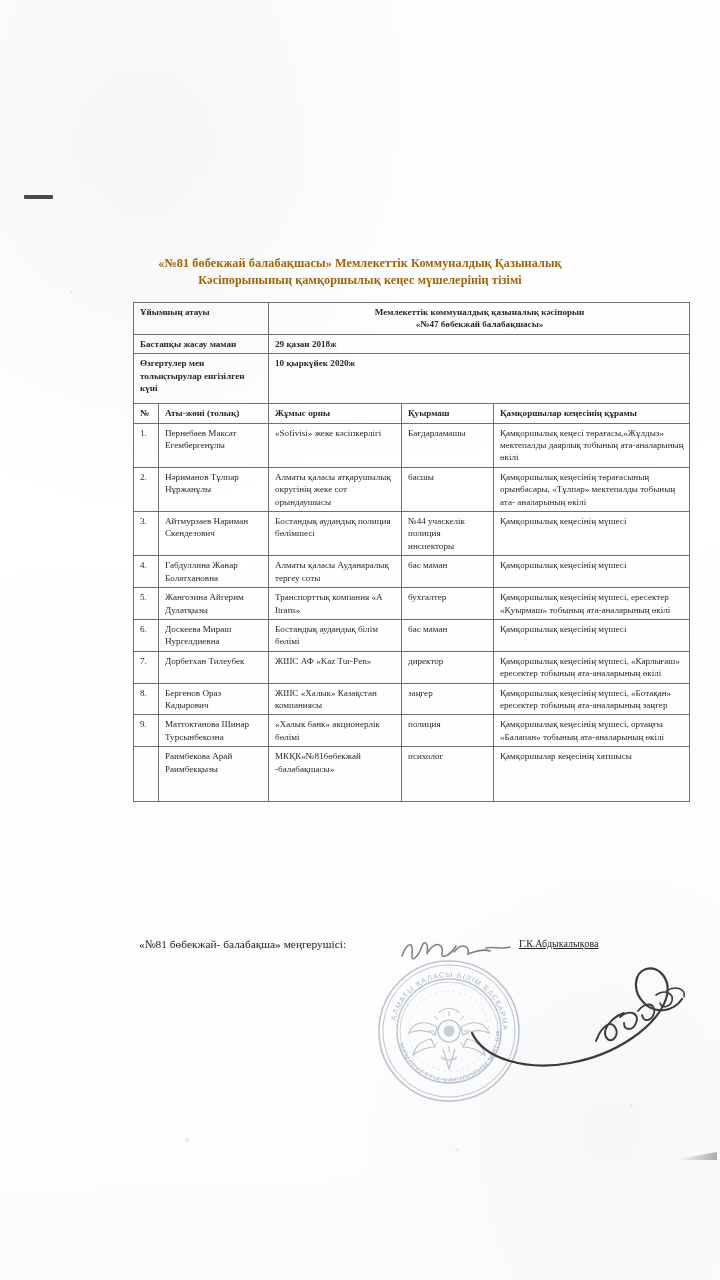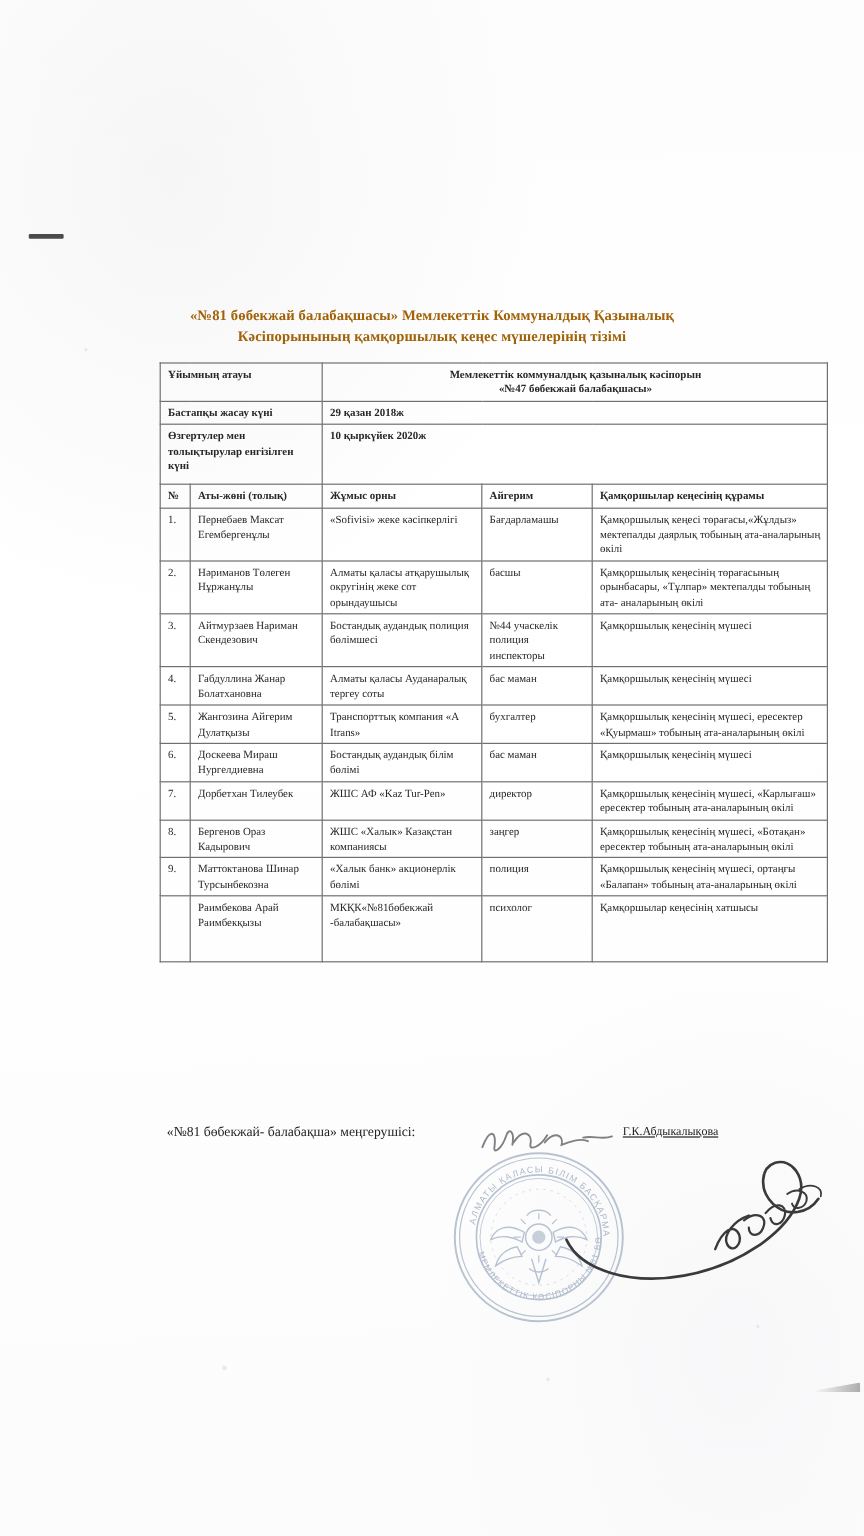--- a/index.html
+++ b/index.html
@@ -170,45 +170,45 @@
     </colgroup>
     <tbody>
       <tr>
         <td colspan="2" class="bold v-mid">Ұйымның атауы</td>
         <td colspan="3" class="org-val">
           <div>Мемлекеттік коммуналдық қазыналық кәсіпорын</div>
           <div>«№47 бөбекжай балабақшасы»</div>
         </td>
       </tr>
       <tr>
-        <td colspan="2" class="bold v-mid">Бастапқы жасау күні</td>
+        <td colspan="2" class="bold v-mid">Бастапқы жасау маман</td>
         <td colspan="3" class="bold">29 қазан 2018ж</td>
       </tr>
       <tr>
         <td colspan="2" class="bold" style="height:43px">Өзгертулер мен толықтырулар енгізілген күні</td>
         <td colspan="3" class="bold">10 қыркүйек 2020ж</td>
       </tr>
       <tr class="hdr">
         <td class="num-cell">№</td>
         <td class="name-cell">Аты-жөні (толық)</td>
         <td>Жұмыс орны</td>
-        <td>Айгерим</td>
+        <td>Қуырмаш</td>
         <td>Қамқоршылар кеңесінің құрамы</td>
       </tr>
 
       <tr>
         <td class="num-cell">1.</td>
         <td class="name-cell">Пернебаев Максат Егембергенұлы</td>
         <td>«Sofivisi» жеке кәсіпкерлігі</td>
         <td>Бағдарламашы</td>
         <td>Қамқоршылық кеңесі төрағасы,«Жұлдыз» мектепалды даярлық тобының ата-аналарының  өкілі</td>
       </tr>
       <tr>
         <td class="num-cell">2.</td>
-        <td class="name-cell">Нәриманов Төлеген Нұржанұлы</td>
+        <td class="name-cell">Нәриманов Тұлпар Нұржанұлы</td>
         <td>Алматы қаласы атқарушылық округінің жеке сот орындаушысы</td>
         <td class="v-mid">басшы</td>
         <td>Қамқоршылық кеңесінің төрағасының орынбасары, «Тұлпар» мектепалды тобының ата- аналарының өкілі</td>
       </tr>
       <tr>
         <td class="num-cell">3.</td>
         <td class="name-cell">Айтмурзаев Нариман Скендезович</td>
         <td>Бостандық аудандық полиция бөлімшесі</td>
         <td>№44 учаскелік полиция инспекторы</td>
         <td>Қамқоршылық кеңесінің мүшесі</td>
@@ -239,21 +239,21 @@
         <td class="name-cell">Дорбетхан Тилеубек</td>
         <td>ЖШС  АФ «Kaz Tur-Pen»</td>
         <td>директор</td>
         <td>Қамқоршылық кеңесінің мүшесі, «Карлығаш» ересектер тобының ата-аналарының өкілі</td>
       </tr>
       <tr>
         <td class="num-cell">8.</td>
         <td class="name-cell">Бергенов Ораз Кадырович</td>
         <td>ЖШС  «Халык» Казақстан компаниясы</td>
         <td>заңгер</td>
-        <td>Қамқоршылық  кеңесінің мүшесі, «Ботақан» ересектер тобының ата-аналарының өкілі</td>
+        <td>Қамқоршылық  кеңесінің мүшесі, «Ботақан» ересектер тобының ата-аналарының заңгер</td>
       </tr>
       <tr>
         <td class="num-cell">9.</td>
         <td class="name-cell">Маттоктанова Шинар Турсынбекозна</td>
         <td> «Халык банк» акционерлік бөлімі</td>
         <td>полиция</td>
         <td>Қамқоршылық кеңесінің мүшесі, ортаңғы «Балапан» тобының ата-аналарының  өкілі</td>
       </tr>
       <tr>
         <td class="num-cell" style="height:48px"></td>

